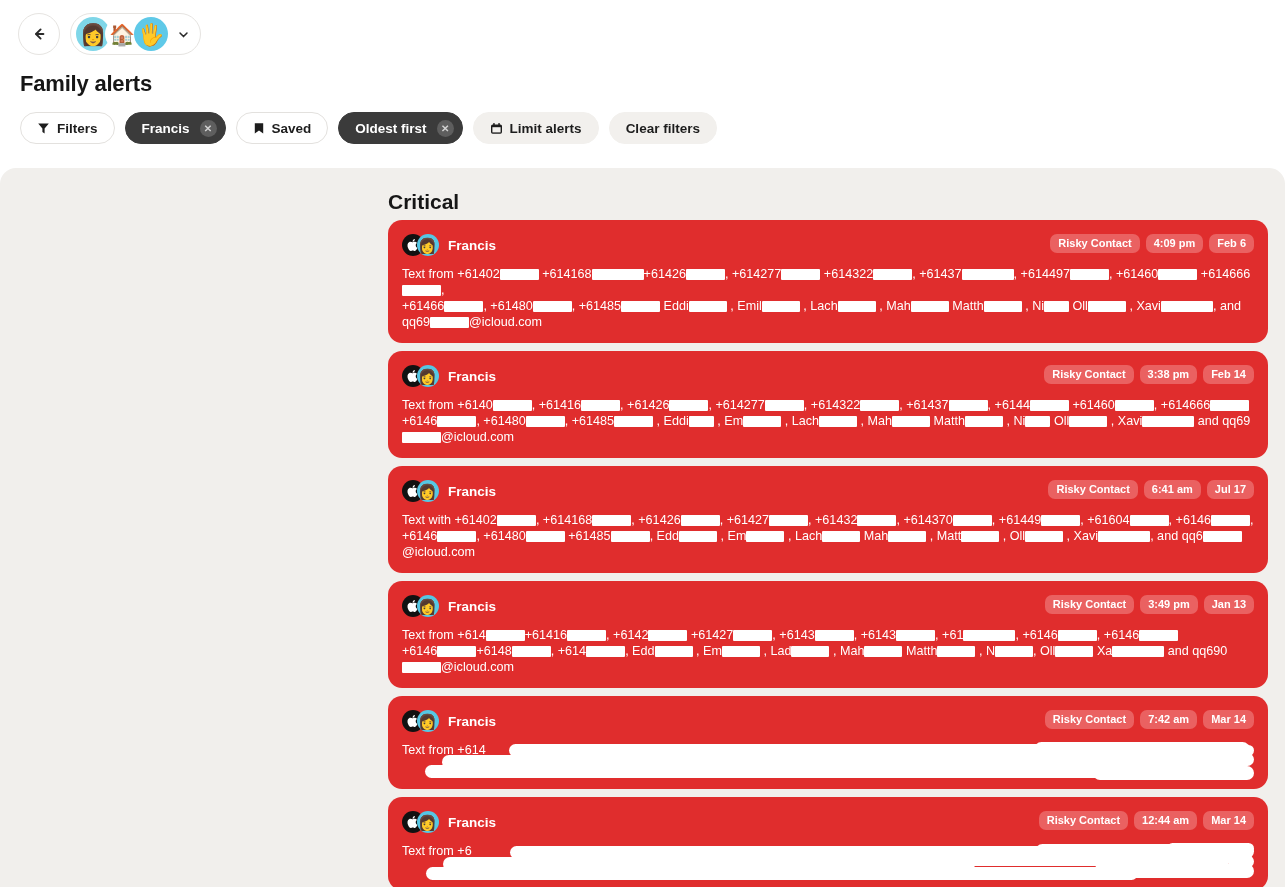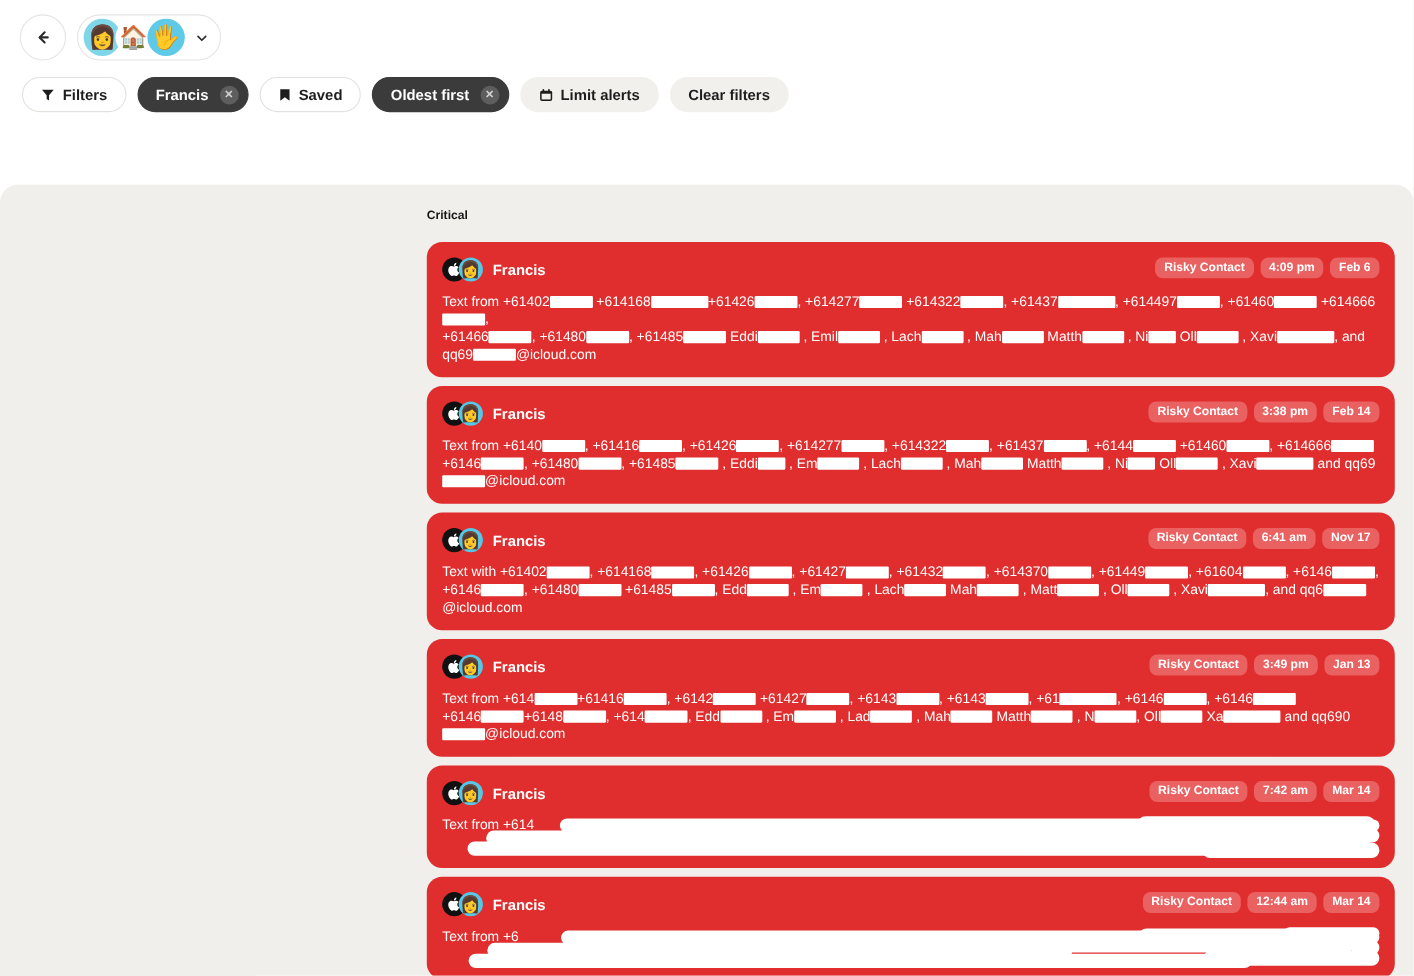--- a/index.html
+++ b/index.html
@@ -140,21 +140,21 @@
     height: 719px;
     background: #f1efec;
     border-radius: 16px 16px 0 0;
     box-sizing: border-box;
     overflow: hidden;
   }
   .section-title {
     position: absolute;
     left: 388px;
     top: 22px;
-    font-size: 11px;
+    font-size: 21px;
     font-weight: bold;
     color: #161616;
   }
   .feed {
     position: absolute;
     left: 388px;
     top: 52px;
     width: 880px;
   }
 
@@ -261,20 +261,21 @@
         <span class="av a3">🖐</span>
       </div>
       <span class="chev">
         <svg width="13" height="13" viewBox="0 0 13 13">
           <path d="M3 5 L6.5 8.6 L10 5" fill="none" stroke="#2b2b2b" stroke-width="1.5" stroke-linecap="round" stroke-linejoin="round"></path>
         </svg>
       </span>
     </div>
   </div>
 
+  <div class="page-title">Family alerts</div>
 
   <div class="chips">
 
     <div class="chip light">
       <span class="chip-icon">
         <svg width="13" height="13" viewBox="0 0 13 13">
           <path d="M1.2 1.6 H11.8 L7.6 6.5 V11.4 L5.4 10 V6.5 Z" fill="#1d1d1d"></path>
         </svg>
       </span>
       <span>Filters</span>
@@ -371,21 +372,21 @@
                 <path d="M9.7 7.3c0-1.5 1.2-2.2 1.3-2.3-.7-1-1.8-1.2-2.2-1.2-.9-.1-1.8.5-2.3.5s-1.2-.5-2-.5c-1 0-2 .6-2.5 1.5-1.1 1.9-.3 4.6.8 6.1.5.7 1.1 1.5 1.9 1.5.8 0 1-.5 2-.5s1.2.5 2 .5c.8 0 1.4-.7 1.9-1.4.6-.8.8-1.6.8-1.7 0 0-1.7-.6-1.7-2.5z" fill="#fff"></path>
                 <path d="M8.3 2.8c.4-.5.7-1.2.6-1.9-.6 0-1.3.4-1.7.9-.4.5-.7 1.2-.6 1.9.7.1 1.3-.4 1.7-.9z" fill="#fff"></path>
               </svg>
             </span>
             <span class="ic face">👩</span>
             <span class="sender-name">Francis</span>
           </div>
           <div class="badges">
             <span class="badge">Risky Contact</span>
             <span class="badge">6:41 am</span>
-            <span class="badge">Nov 17</span>
+            <span class="badge">Jul 17</span>
           </div>
         </div>
         <div class="card-body"><span class="seg">Text with +61402<span class="redact" style="width:39px"></span>, +614168<span class="redact" style="width:39px"></span>, +61426<span class="redact" style="width:39px"></span>, +61427<span class="redact" style="width:39px"></span>, +61432<span class="redact" style="width:39px"></span>, +614370<span class="redact" style="width:39px"></span>, +61449<span class="redact" style="width:39px"></span>, +61604<span class="redact" style="width:39px"></span>, +6146<span class="redact" style="width:39px"></span>,</span><br><span class="seg">+6146<span class="redact" style="width:39px"></span>, +61480<span class="redact" style="width:39px"></span> +61485<span class="redact" style="width:39px"></span>, Edd<span class="redact" style="width:38px"></span> , Em<span class="redact" style="width:38px"></span> , Lach<span class="redact" style="width:38px"></span> Mah<span class="redact" style="width:38px"></span> , Matt<span class="redact" style="width:38px"></span> , Oll<span class="redact" style="width:38px"></span> , Xavi<span class="redact" style="width:52px"></span>, and qq6<span class="redact" style="width:39px"></span>@icloud.com</span></div>
       </div>
       <div class="card">
         <div class="card-head">
           <div class="sender-ident">
             <span class="ic apple">
               <svg width="14" height="14" viewBox="0 0 14 14">
                 <path d="M9.7 7.3c0-1.5 1.2-2.2 1.3-2.3-.7-1-1.8-1.2-2.2-1.2-.9-.1-1.8.5-2.3.5s-1.2-.5-2-.5c-1 0-2 .6-2.5 1.5-1.1 1.9-.3 4.6.8 6.1.5.7 1.1 1.5 1.9 1.5.8 0 1-.5 2-.5s1.2.5 2 .5c.8 0 1.4-.7 1.9-1.4.6-.8.8-1.6.8-1.7 0 0-1.7-.6-1.7-2.5z" fill="#fff"></path>

